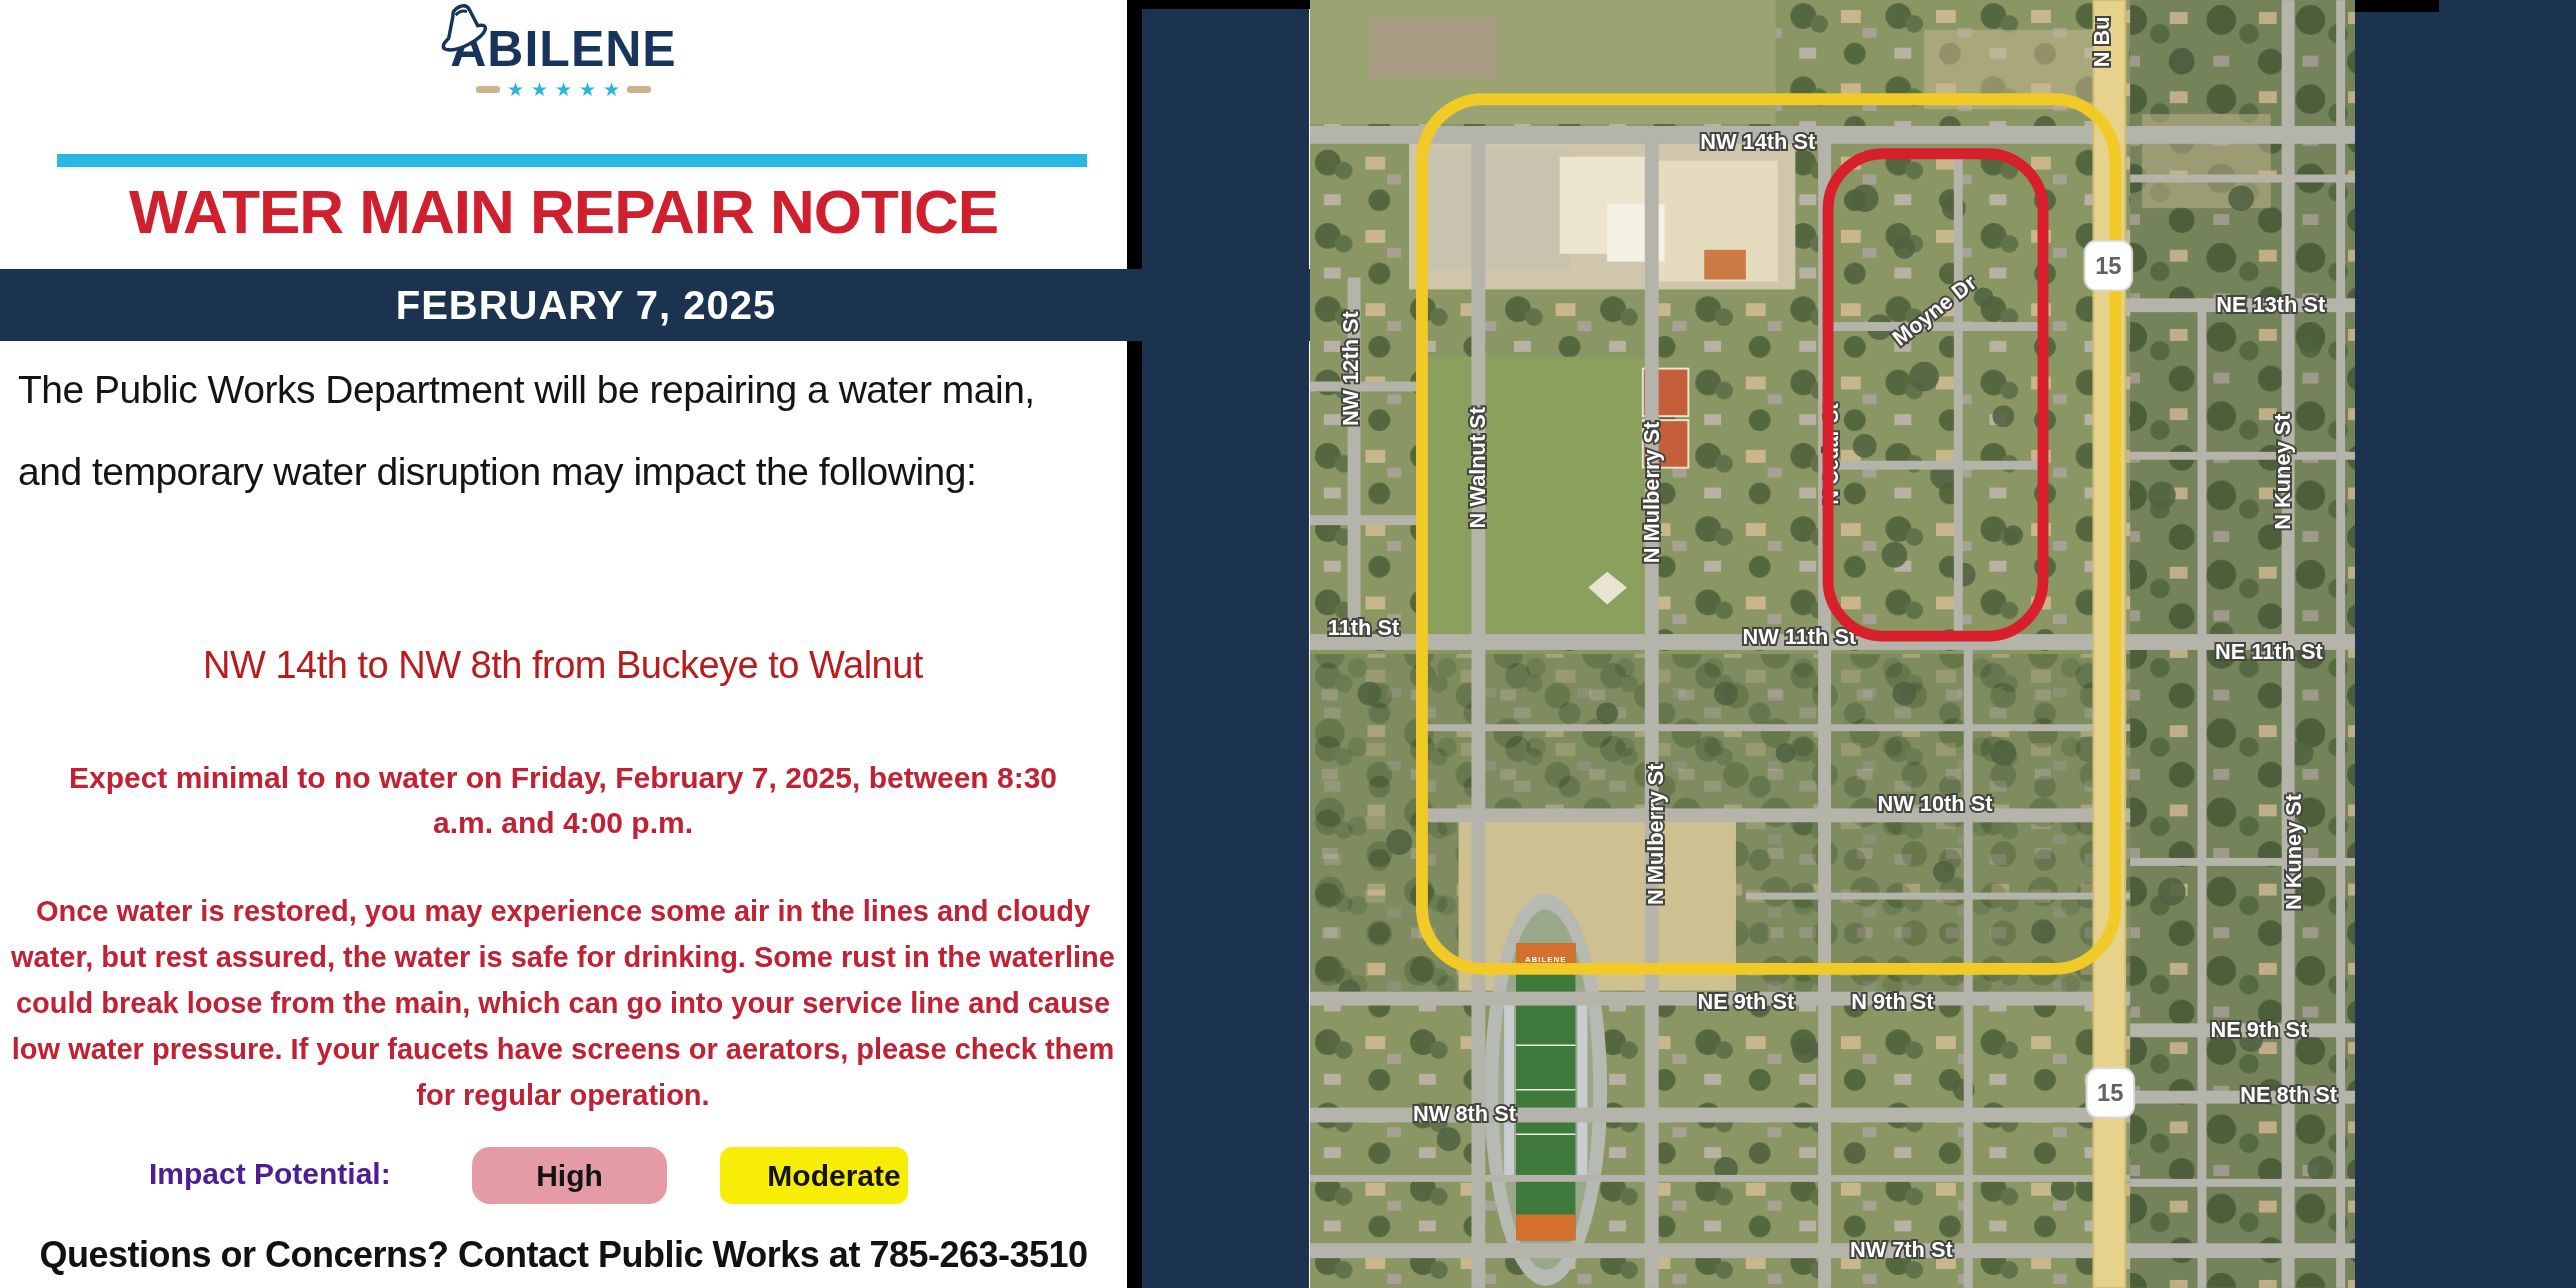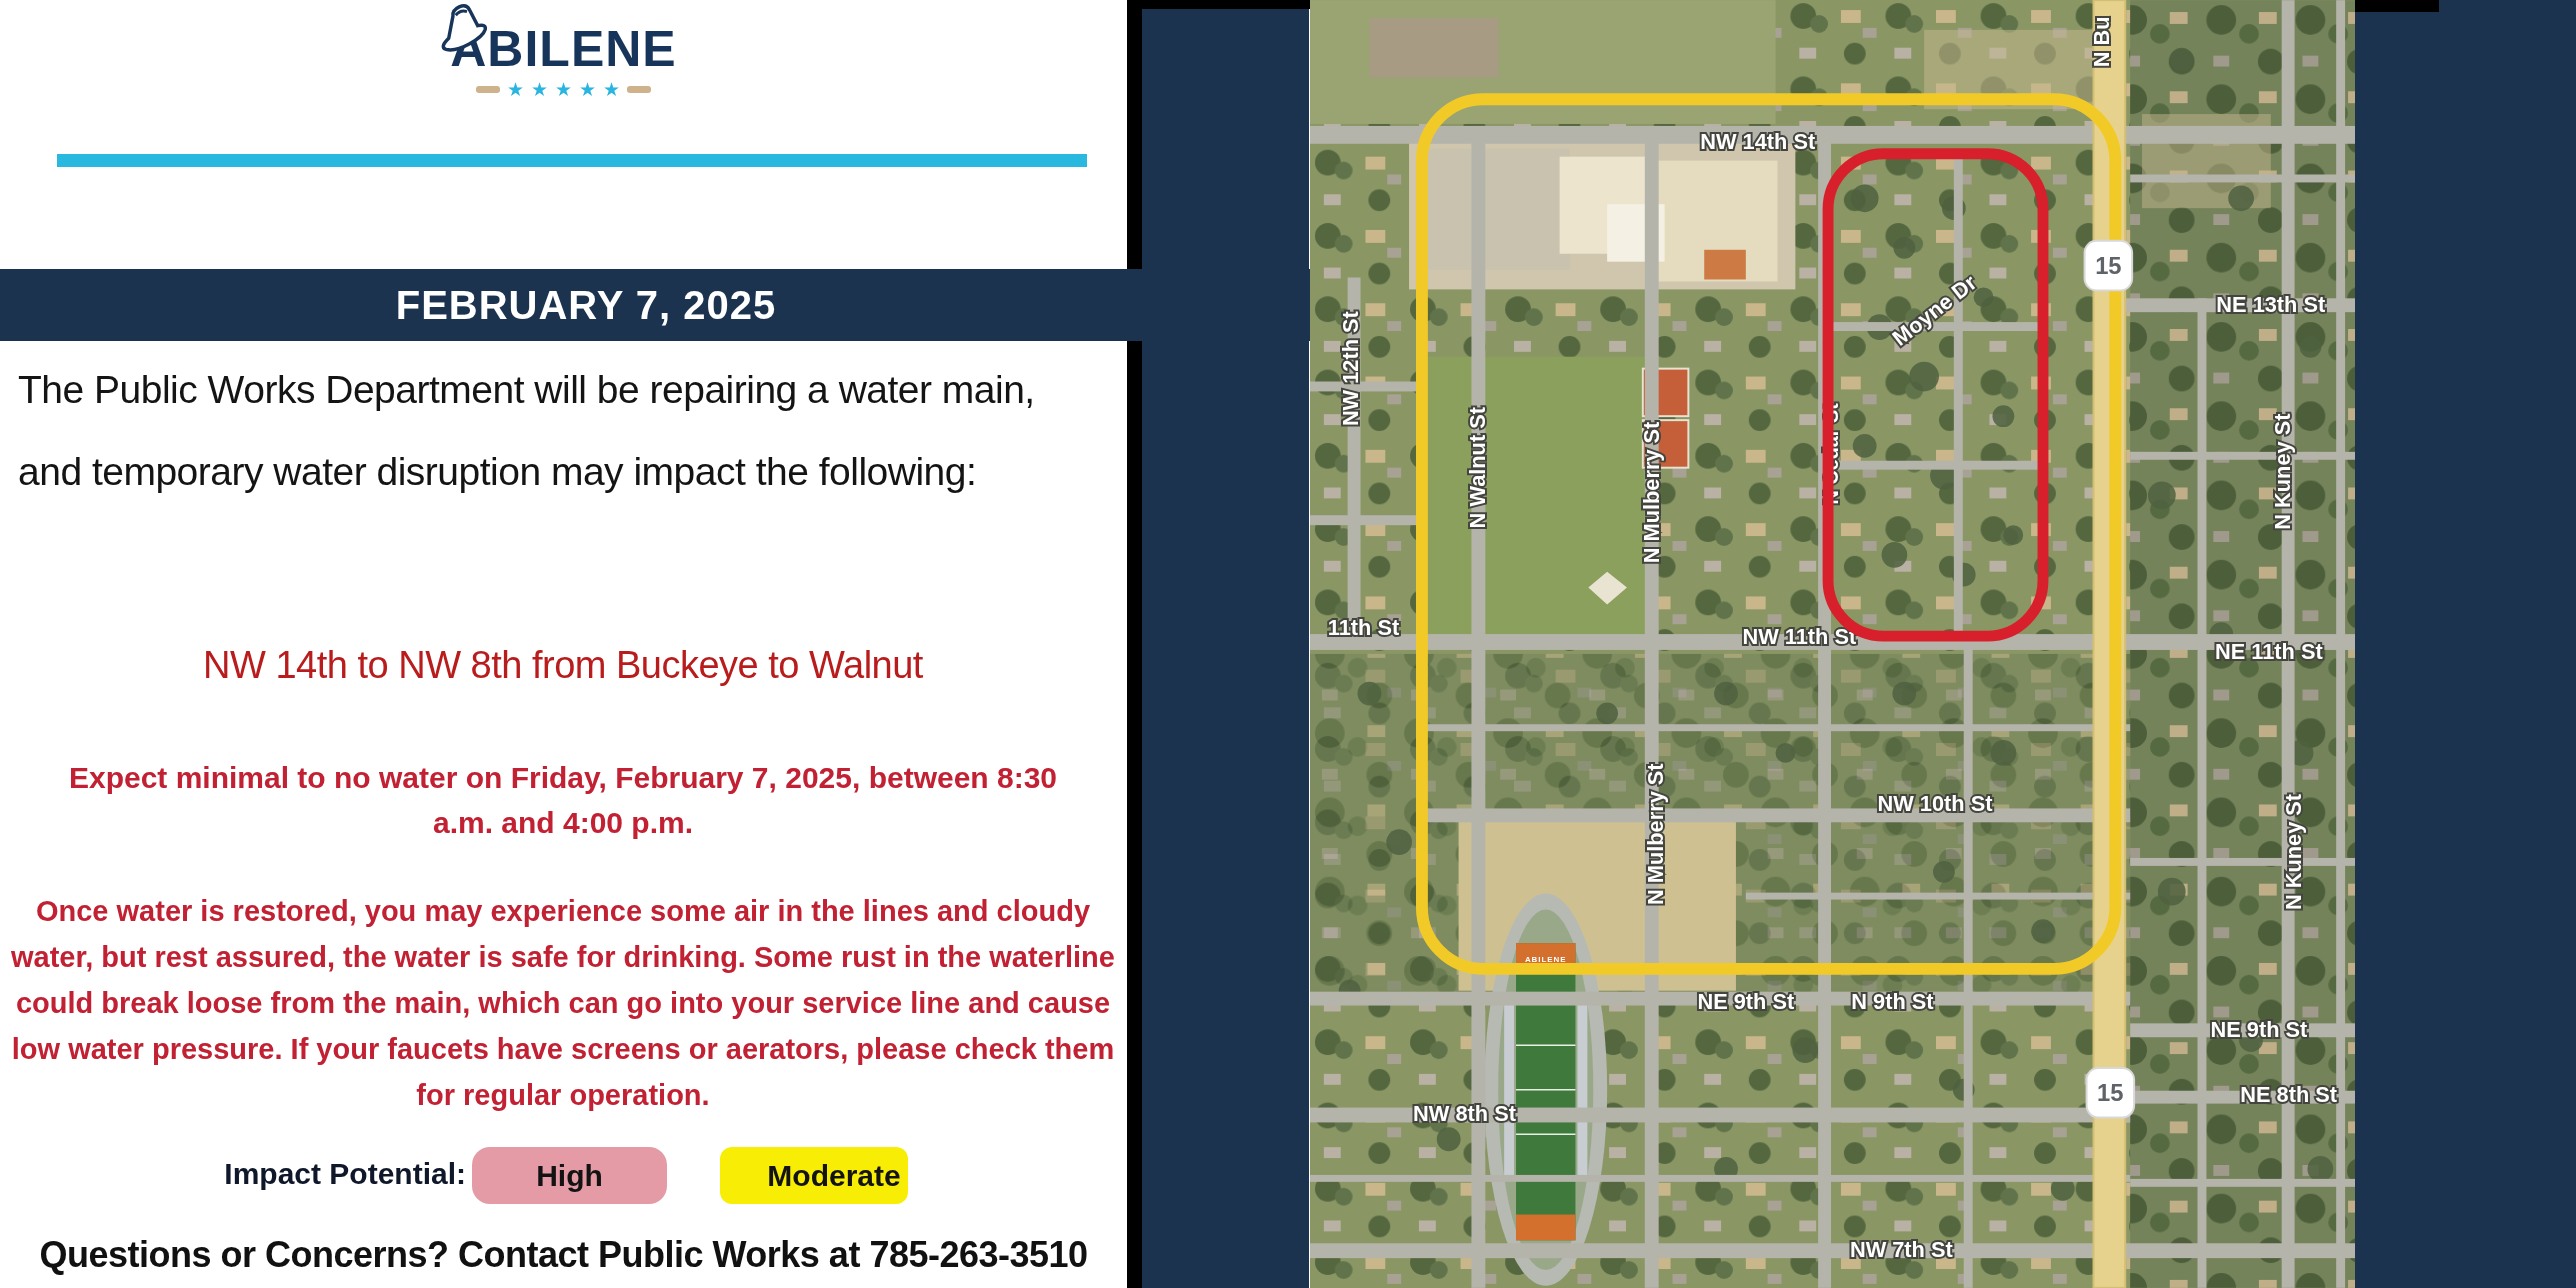--- a/index.html
+++ b/index.html
@@ -34,22 +34,22 @@
 
   .area-line{position:absolute;left:18px;top:644px;width:1090px;text-align:center;
              font-size:38px;font-weight:normal;color:#b91c1c;letter-spacing:-0.5px;}
 
   .warning-1{position:absolute;left:48px;top:755px;width:1030px;text-align:center;
              font-size:30px;font-weight:bold;line-height:45px;color:#c22133;}
 
   .warning-2{position:absolute;left:8px;top:888px;width:1110px;text-align:center;
              font-size:29px;font-weight:bold;line-height:46px;color:#c22133;}
 
-  .impact-label{position:absolute;left:149px;top:1157px;width:317px;text-align:right;
-                font-size:30px;font-weight:bold;color:#0f172a;}
+  .impact-label{position:absolute;left:149px;top:1157px;width:317px;text-align:left;
+                font-size:30px;font-weight:bold;color:#4c1d95;}
   .badge{position:absolute;top:1147px;height:57px;display:flex;align-items:center;justify-content:center;
          font-size:30px;font-weight:bold;color:#131313;}
   .badge-high{left:472px;width:195px;background:#e49ba5;border-radius:18px;}
   .badge-moderate{left:720px;width:148px;background:#f8ee05;border-radius:12px;padding-left:40px;}
 
   .contact{position:absolute;left:0;top:1234px;width:1127px;text-align:center;
            font-size:36px;font-weight:bold;color:#111111;letter-spacing:-0.5px;}
 
   
   .black-line{position:absolute;left:1127px;top:0;width:16px;height:1288px;background:#000000;}
@@ -92,20 +92,21 @@
       <span class="logo-star">★</span>
       <span class="logo-star">★</span>
       <span class="logo-star">★</span>
       <span class="logo-star">★</span>
       <span class="logo-dash"></span>
     </div>
   </div>
 
   <div class="cyan-bar"></div>
 
+  <div class="title">WATER MAIN REPAIR NOTICE</div>
 
   <div class="intro">The Public Works Department will be repairing a water main, and temporary water disruption may impact the following:</div>
 
   <div class="area-line">NW 14th to NW 8th from Buckeye to Walnut</div>
 
   <div class="warning-1">Expect minimal to no water on Friday, February 7, 2025, between 8:30 a.m. and 4:00 p.m.</div>
 
   <div class="warning-2">Once water is restored, you may experience some air in the lines and cloudy water, but rest assured, the water is safe for drinking. Some rust in the waterline could break loose from the main, which can go into your service line and cause low water pressure. If your faucets have screens or aerators, please check them for regular operation.</div>
 
   <div class="impact-label">Impact Potential:</div>

